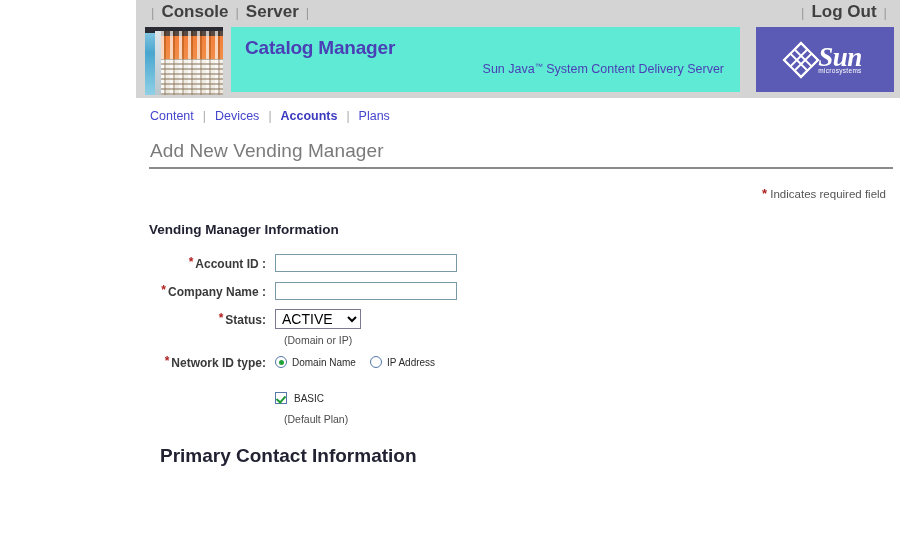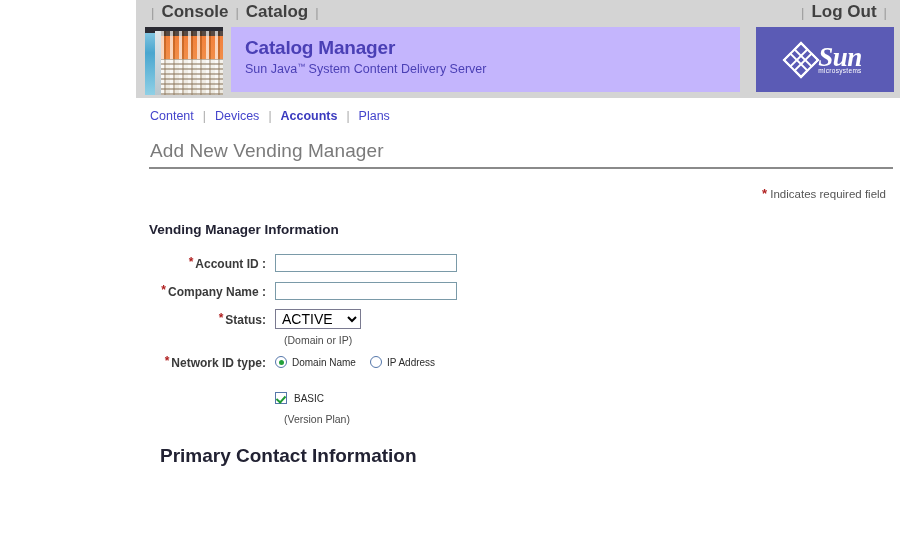--- a/index.html
+++ b/index.html
@@ -102,39 +102,40 @@
     background-image: repeating-linear-gradient(0deg,
       rgba(140,120,95,0.55) 0px, rgba(140,120,95,0.55) 2px,
       rgba(255,255,255,0.0) 2px, rgba(255,255,255,0.0) 5px);
   }
   .mast-photo .edge {
     position: absolute; left:10px; top:4px; width:7px; height:64px;
     background: linear-gradient(180deg,#dfe6ea 0%,#b9c6cd 100%);
   }
 
   .mast-title-box {
-    background: #c4b5fd;
+    background: #5eead4;
     flex: 1 1 auto;
     align-self: stretch;
     margin: 3px 0 6px 8px;
     padding: 11px 16px 0 14px;
     box-sizing: border-box;
   }
   .mast-title {
     color: #4a3fb5;
     font-size: 19px;
     font-weight: bold;
     line-height: 1.1;
     letter-spacing: -0.2px;
   }
   .mast-sub {
     color: #4a3fb5;
     font-size: 12.5px;
     margin-top: 4px;
     line-height: 1.1;
+    text-align: right;
   }
   .mast-sub sup { font-size: 8px; vertical-align: top; line-height: 1; }
 
   .sunlogo {
     width: 138px;
     height: 65px;
     background: #5b5bb5;
     margin: 3px 6px 0 16px;
     flex: none;
     position: relative;
@@ -362,21 +363,21 @@
 
 <div class="page">
 
   <div class="banner-wrap">
 
     <div class="topbar">
       <div class="topbar-left">
         <span class="sep">|</span>
         <a class="toplink" href="#">Console</a>
         <span class="sep">|</span>
-        <a class="toplink" href="#">Catalog</a>
+        <a class="toplink" href="#">Server</a>
         <span class="sep">|</span>
       </div>
       <div class="topbar-right">
         <span class="sep">|</span>
         <a class="toplink" href="#">Log Out</a>
         <span class="sep">|</span>
       </div>
     </div>
 
     <div class="masthead">
@@ -477,20 +478,20 @@
       <div class="frow">
         <div class="flabel"></div>
         <div class="fctl">
           <label class="check-opt">
             <span class="cbox on"></span>
             <span>BASIC</span>
           </label>
         </div>
       </div>
 
-      <div class="hint plan">(Version Plan)</div>
+      <div class="hint plan">(Default Plan)</div>
 
     </div>
 
     <div class="section-head2">Primary Contact Information</div>
 
   </div>
 </div>
 
 </body></html>

